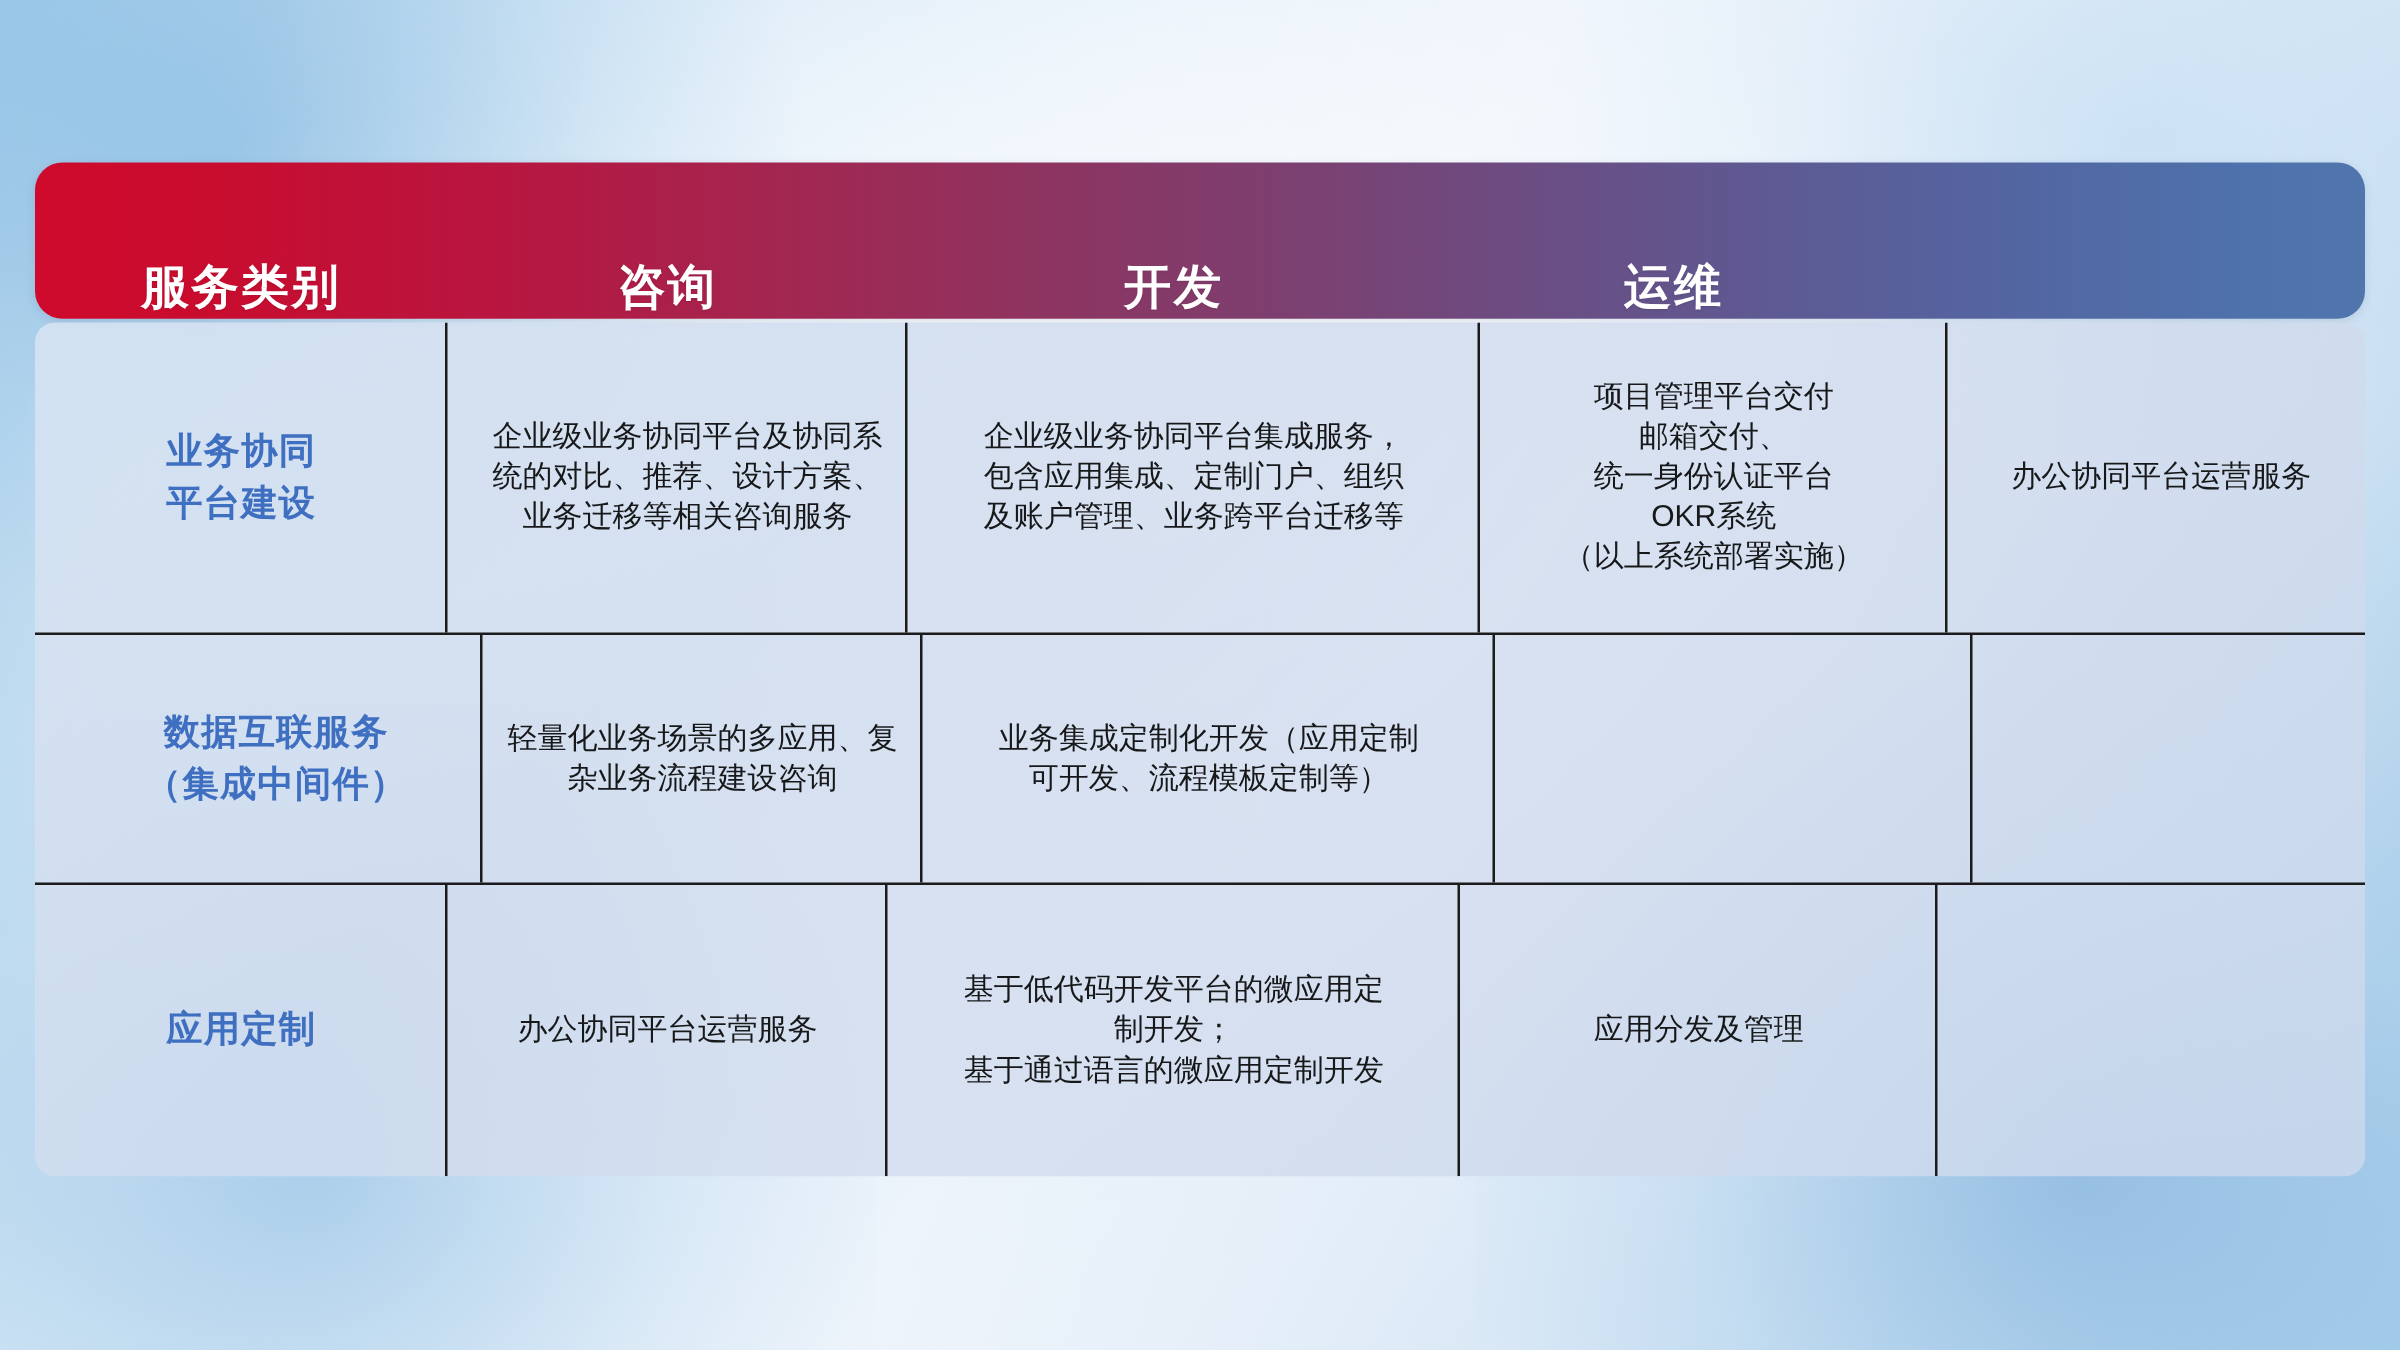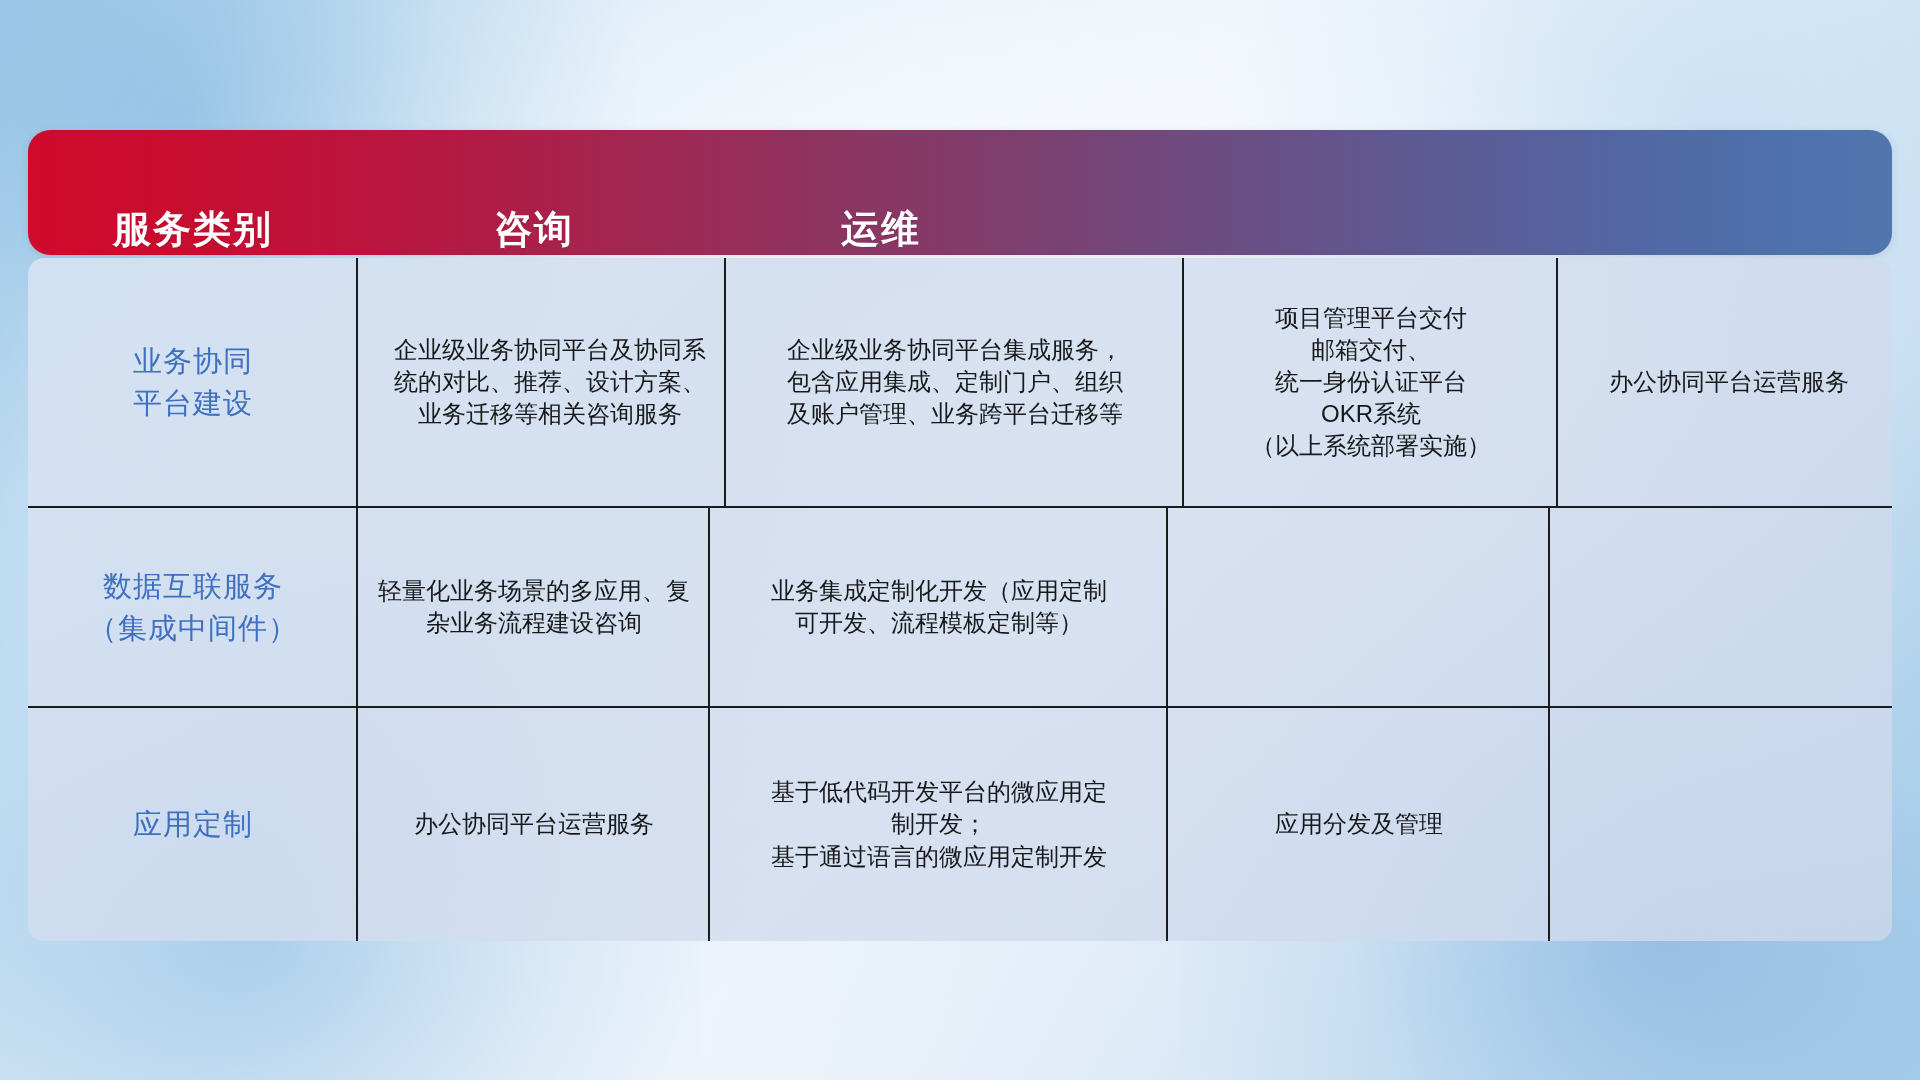--- a/index.html
+++ b/index.html
@@ -117,39 +117,40 @@
   }
   .tcell.div-right::after {
     content: "";
     position: absolute;
     right: 0; top: 0; bottom: 0;
     width: 2px;
     background: #1b1b1b;
   }
   .tcell.cat {
     color: #3f6fc0;
-    font-weight: normal;
+    font-weight: bold;
     font-size: 29px;
     letter-spacing: 1px;
     line-height: 1.45;
   }
   .cell-text { display: block; white-space: pre-line; }
 </style>
 </head>
 <body>
 
 <div class="bg-tint-tl"></div>
 <div class="bg-tint-tr"></div>
 <div class="bg-tint-bl"></div>
 <div class="bg-tint-br"></div>
 
 <div class="table-wrap">
   <div class="table-header" id="table-header">
       <div class="hcell" style="width: 330px;">服务类别</div>
       <div class="hcell" style="width: 352px;">咨询</div>
+      <div class="hcell" style="width: 458px;">开发</div>
       <div class="hcell" style="width: 342px;">运维</div>
     </div>
   <div class="table-body" id="table-body">
       <div class="trow" style="height: 248px;">
         <div class="tcell cat div-right" style="width: 330px;">
           <span class="cell-text">业务协同
 平台建设</span>
         </div>
         <div class="tcell div-right" style="width: 352px; margin-left: 16px;">
           <span class="cell-text">企业级业务协同平台及协同系
@@ -165,21 +166,21 @@
           <span class="cell-text">项目管理平台交付
 邮箱交付、
 统一身份认证平台
 OKR系统
 （以上系统部署实施）</span>
         </div>
         <div class="tcell" style="width: 342px;">
           <span class="cell-text">办公协同平台运营服务</span>
         </div>
       </div>
-      <div class="trow" style="height: 200px;">
+      <div class="trow" style="height: 200px; padding-left: 28px;">
         <div class="tcell cat div-right" style="width: 330px;">
           <span class="cell-text">数据互联服务
 （集成中间件）</span>
         </div>
         <div class="tcell div-right" style="width: 352px;">
           <span class="cell-text">轻量化业务场景的多应用、复
 杂业务流程建设咨询</span>
         </div>
         <div class="tcell div-right" style="width: 458px;">
           <span class="cell-text">业务集成定制化开发（应用定制

